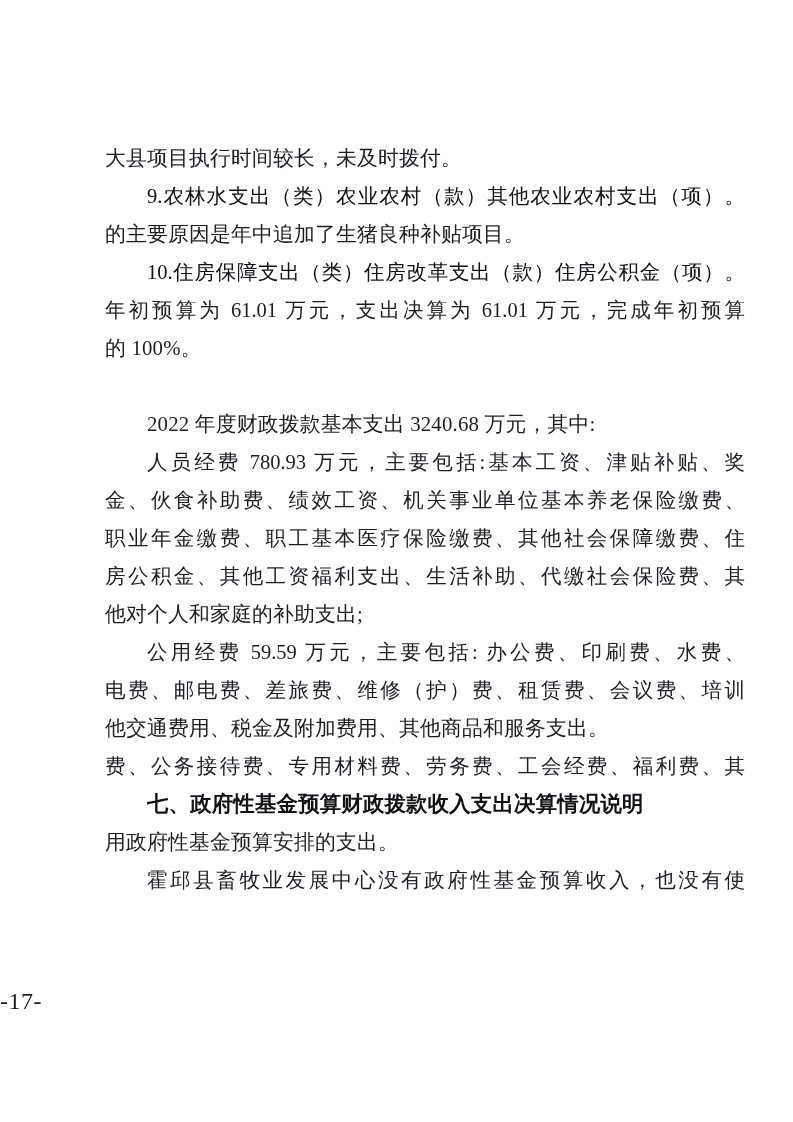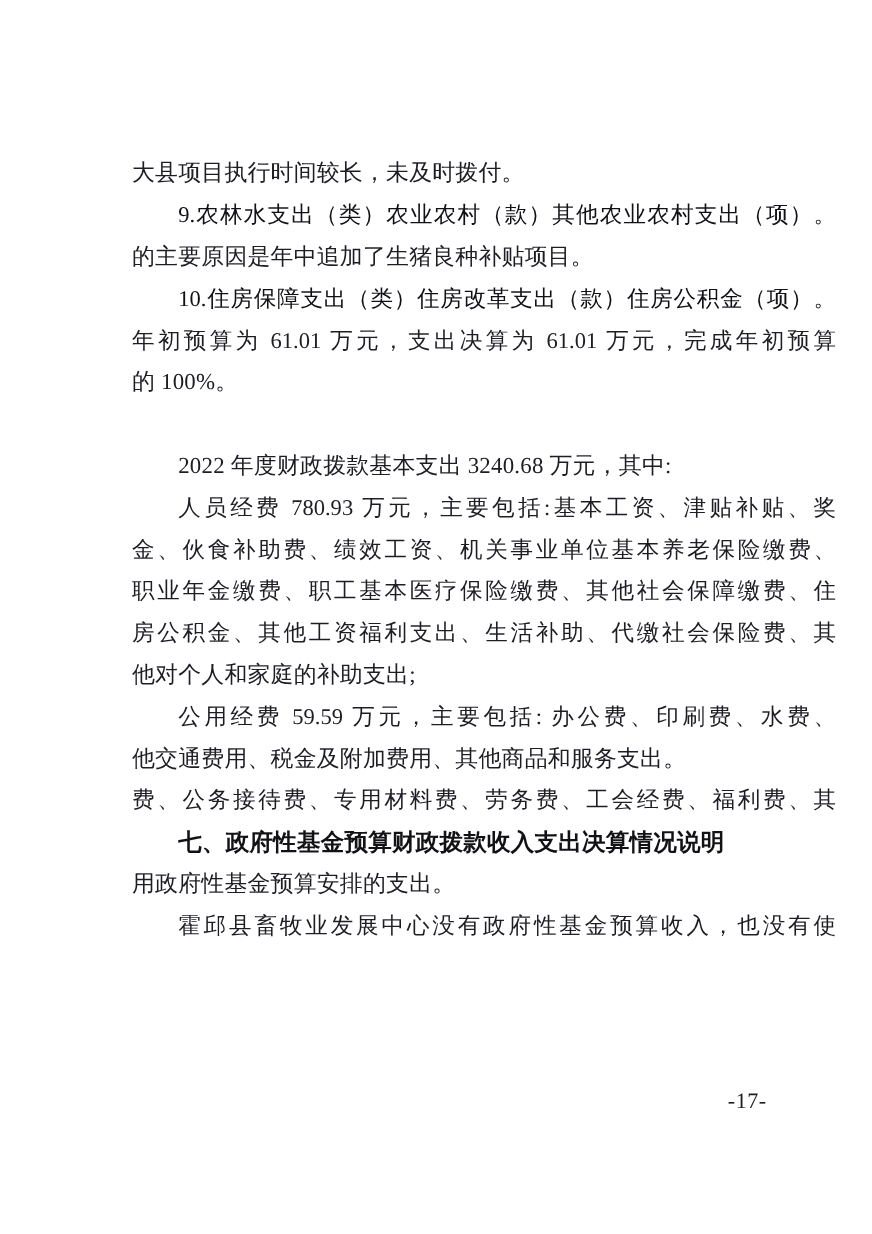--- a/index.html
+++ b/index.html
@@ -10,21 +10,21 @@
   .page {
     position: relative;
     width: 793px;
     height: 1122px;
     background: #ffffff;
     overflow: hidden;
     font-family: "Liberation Serif", "DejaVu Serif", serif;
   }
   .textblock {
     position: absolute;
-    left: 120px;
+    left: 105px;
     top: 139px;
     width: 640px;
   }
   .ln {
     height: 38px;
     line-height: 38px;
     font-size: 20.8px;
     color: #1d1d24;
     white-space: nowrap;
     letter-spacing: 0.2px;
@@ -53,22 +53,21 @@
     letter-spacing: 0.2px;
   }
   .gap {
     height: 38px;
   }
   .pagenum {
     position: absolute;
     top: 988px;
     left: 0;
     width: 697px;
-    text-align: right;
-    font-size: 20px;
+    font-size: 24px;
     line-height: 26px;
     color: #1d1d24;
     letter-spacing: 0.5px;
     font-family: "Liberation Serif", "DejaVu Serif", serif;
   }
 </style>
 </head>
 <body>
 
 <div class="page">
@@ -80,20 +79,21 @@
     <div class="ln fill">年初预算为 61.01 万元，支出决算为 61.01 万元，完成年初预算</div>
     <div class="ln">的 100%。</div>
     <div class="gap"></div>
     <div class="ln ind">2022 年度财政拨款基本支出 3240.68 万元，其中:</div>
     <div class="ln ind fill">人员经费 780.93 万元，主要包括:基本工资、津贴补贴、奖</div>
     <div class="ln fill">金、伙食补助费、绩效工资、机关事业单位基本养老保险缴费、</div>
     <div class="ln fill">职业年金缴费、职工基本医疗保险缴费、其他社会保障缴费、住</div>
     <div class="ln fill">房公积金、其他工资福利支出、生活补助、代缴社会保险费、其</div>
     <div class="ln">他对个人和家庭的补助支出;</div>
     <div class="ln ind fill">公用经费 59.59 万元，主要包括: 办公费、印刷费、水费、</div>
+    <div class="ln fill">电费、邮电费、差旅费、维修（护）费、租赁费、会议费、培训</div>
     <div class="ln">他交通费用、税金及附加费用、其他商品和服务支出。</div>
     <div class="ln fill">费、公务接待费、专用材料费、劳务费、工会经费、福利费、其</div>
     <div class="ln ind head">七、政府性基金预算财政拨款收入支出决算情况说明</div>
     <div class="ln">用政府性基金预算安排的支出。</div>
     <div class="ln ind fill">霍邱县畜牧业发展中心没有政府性基金预算收入，也没有使</div>
   </div>
   <div class="pagenum">-17-</div>
 </div>
 
 </body></html>

